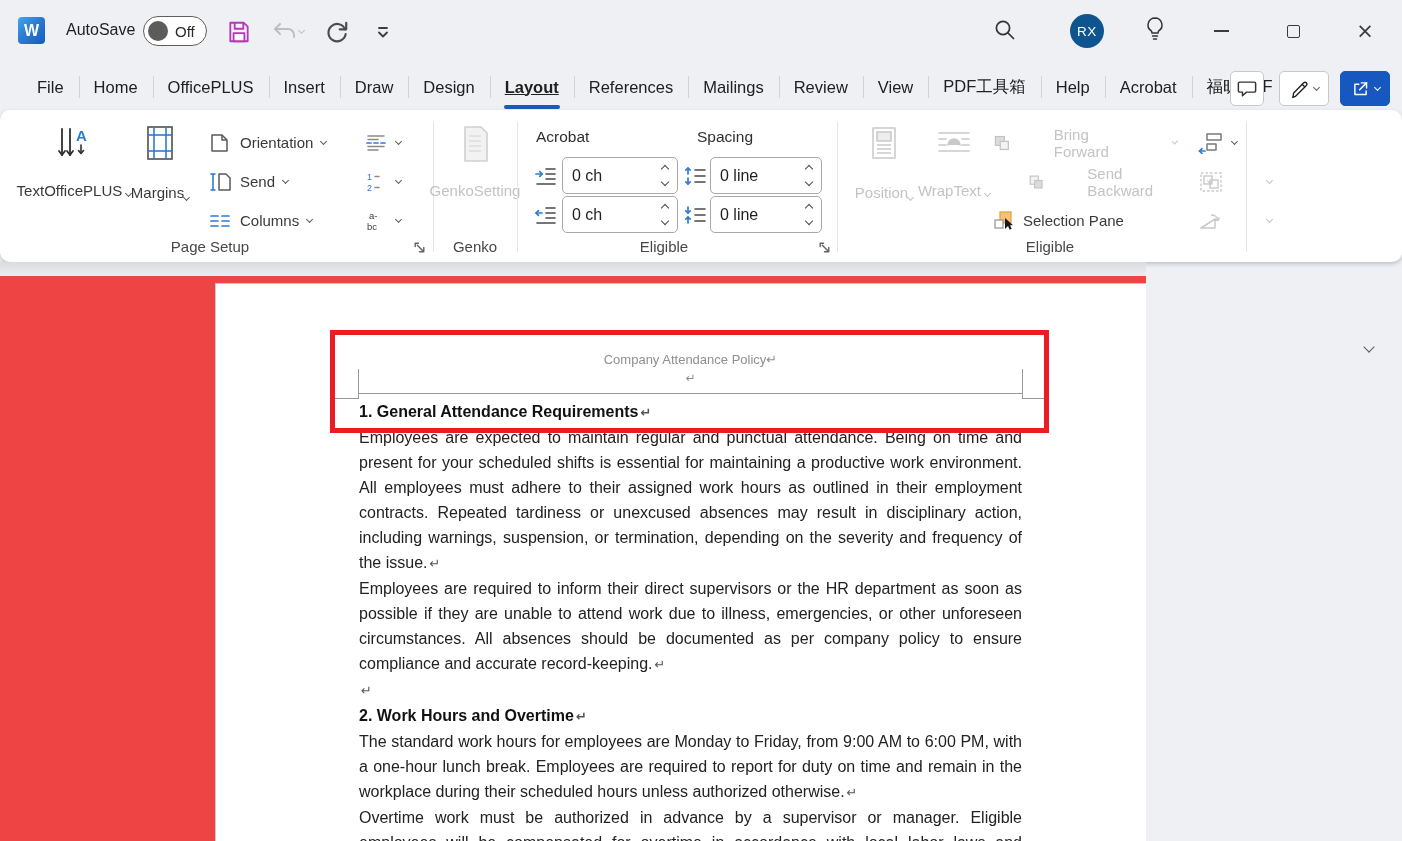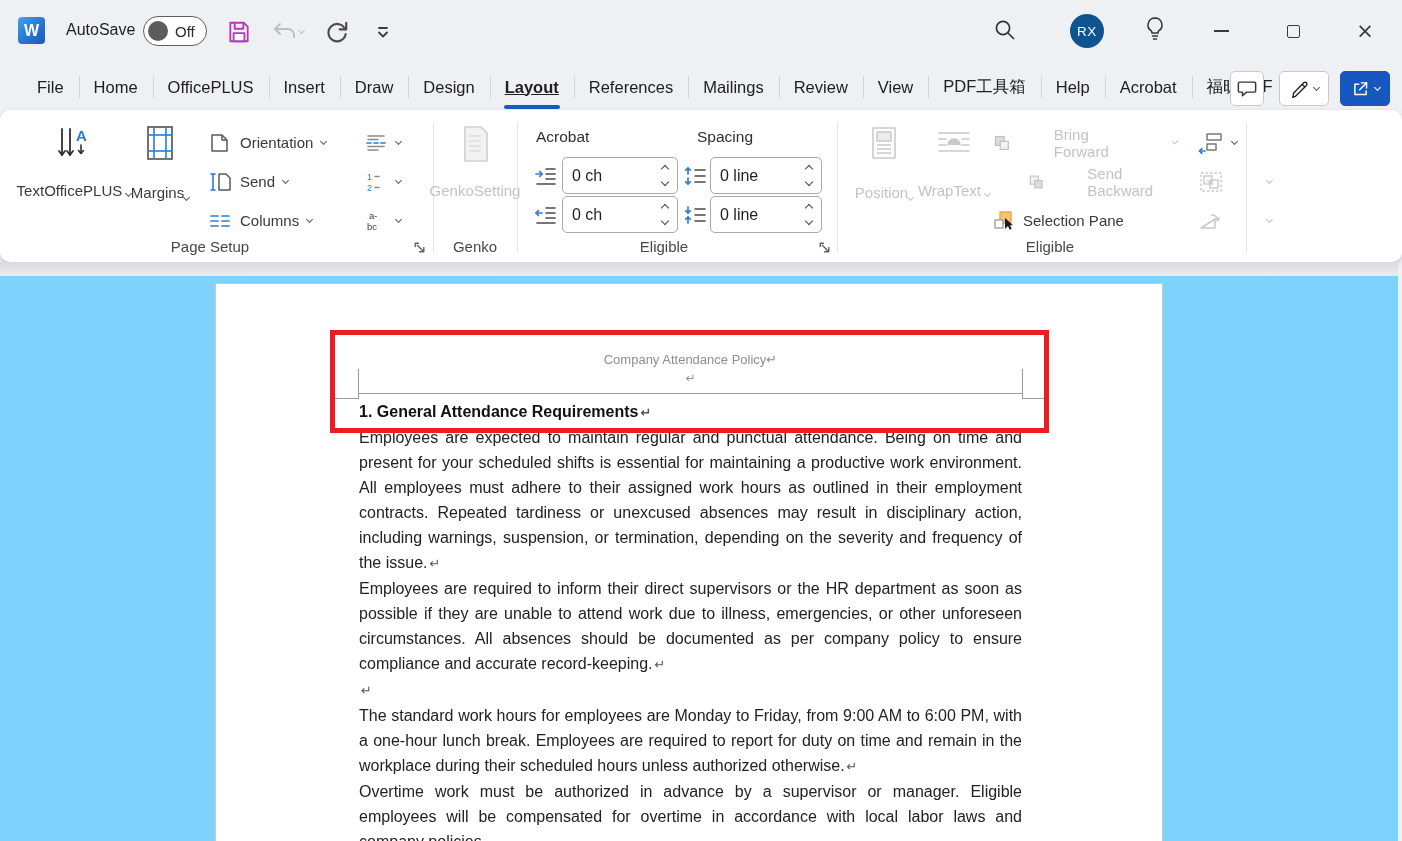--- a/index.html
+++ b/index.html
@@ -49,21 +49,21 @@
   .fieldlabel { position:absolute; top:18px; font-size:15.5px; color:#2f2f2f; }
   .spinfield { position:absolute; width:116px; height:37px; border:1px solid #a9a9a9; border-radius:5px; background:#fff; display:flex; align-items:center; padding-left:9px; font-size:16px; color:#1f1f1f; }
   .spinners { margin-left:auto; padding-right:9px; display:flex; flex-direction:column; gap:7px; }
   .spin-up { width:6px; height:6px; border-left:1.5px solid #4a4a4a; border-top:1.5px solid #4a4a4a; transform:rotate(45deg); }
   .spin-dn { width:6px; height:6px; border-right:1.5px solid #4a4a4a; border-bottom:1.5px solid #4a4a4a; transform:rotate(45deg); }
   .rowicon { position:absolute; width:22px; height:20px; }
   #collapse-ribbon { position:absolute; left:1356px; top:228px; width:26px; height:20px; display:flex; align-items:center; justify-content:center; }
   #collapse-ribbon .chev { width:8px; height:8px; border-width:1.8px; }
 
   
-  #docarea { position:absolute; top:262px; left:0; width:1398px; height:579px; background:#7dd3fc; overflow:hidden; }
+  #docarea { position:absolute; top:262px; left:0; width:1146px; height:579px; background:#ef4444; overflow:hidden; }
   #docarea::before { content:""; position:absolute; top:0; left:0; right:0; height:14px; background:linear-gradient(#d9dbe0,#ecedef); }
   #page { position:absolute; left:215px; top:21px; width:948px; height:600px; background:#fff; border:1px solid #c7c9cc; }
   .hdr-title { position:absolute; left:143px; top:68px; width:663px; text-align:center; font-size:13px; color:#8f8f8f; }
   .hdr-pilcrow-line { position:absolute; left:143px; top:87px; width:663px; text-align:center; font-size:12px; color:#8f8f8f; }
   .hline { position:absolute; background:#9b9b9b; }
   #docbody { position:absolute; left:143px; top:115px; width:663px; font-size:16px; line-height:25px; color:#222; }
   .block { text-align:justify; text-align-last:left; }
   .block.heading { font-weight:bold; color:#111; }
   .block.empty { min-height:25px; }
   .pilcrow { font-size:13px; color:#555; margin-left:2px; font-family:"DejaVu Sans",sans-serif; }
@@ -558,20 +558,21 @@
       <div class="hline" style="left:142px;top:109px;width:664px;height:1px"></div>
       <div class="hline" style="left:142px;top:85px;width:1px;height:30px"></div>
       <div class="hline" style="left:117px;top:114px;width:26px;height:1px"></div>
       <div class="hline" style="left:806px;top:85px;width:1px;height:30px"></div>
       <div class="hline" style="left:806px;top:114px;width:27px;height:1px"></div>
       <div id="docbody">
           <div class="block heading">1. General Attendance Requirements<span class="pilcrow">↵</span></div>
           <div class="block body">Employees are expected to maintain regular and punctual attendance. Being on time and present for your scheduled shifts is essential for maintaining a productive work environment. All employees must adhere to their assigned work hours as outlined in their employment contracts. Repeated tardiness or unexcused absences may result in disciplinary action, including warnings, suspension, or termination, depending on the severity and frequency of the issue.<span class="pilcrow">↵</span></div>
           <div class="block body">Employees are required to inform their direct supervisors or the HR department as soon as possible if they are unable to attend work due to illness, emergencies, or other unforeseen circumstances. All absences should be documented as per company policy to ensure compliance and accurate record-keeping.<span class="pilcrow">↵</span></div>
           <div class="block empty"><span class="pilcrow">↵</span></div>
+          <div class="block heading">2. Work Hours and Overtime<span class="pilcrow">↵</span></div>
           <div class="block body">The standard work hours for employees are Monday to Friday, from 9:00 AM to 6:00 PM, with a one-hour lunch break. Employees are required to report for duty on time and remain in the workplace during their scheduled hours unless authorized otherwise.<span class="pilcrow">↵</span></div>
           <div class="block body">Overtime work must be authorized in advance by a supervisor or manager. Eligible employees will be compensated for overtime in accordance with local labor laws and company policies.</div>
         </div>
     </div>
     <div id="annotation-box"></div>
   </div>
 
 </div>
 
 </body></html>

